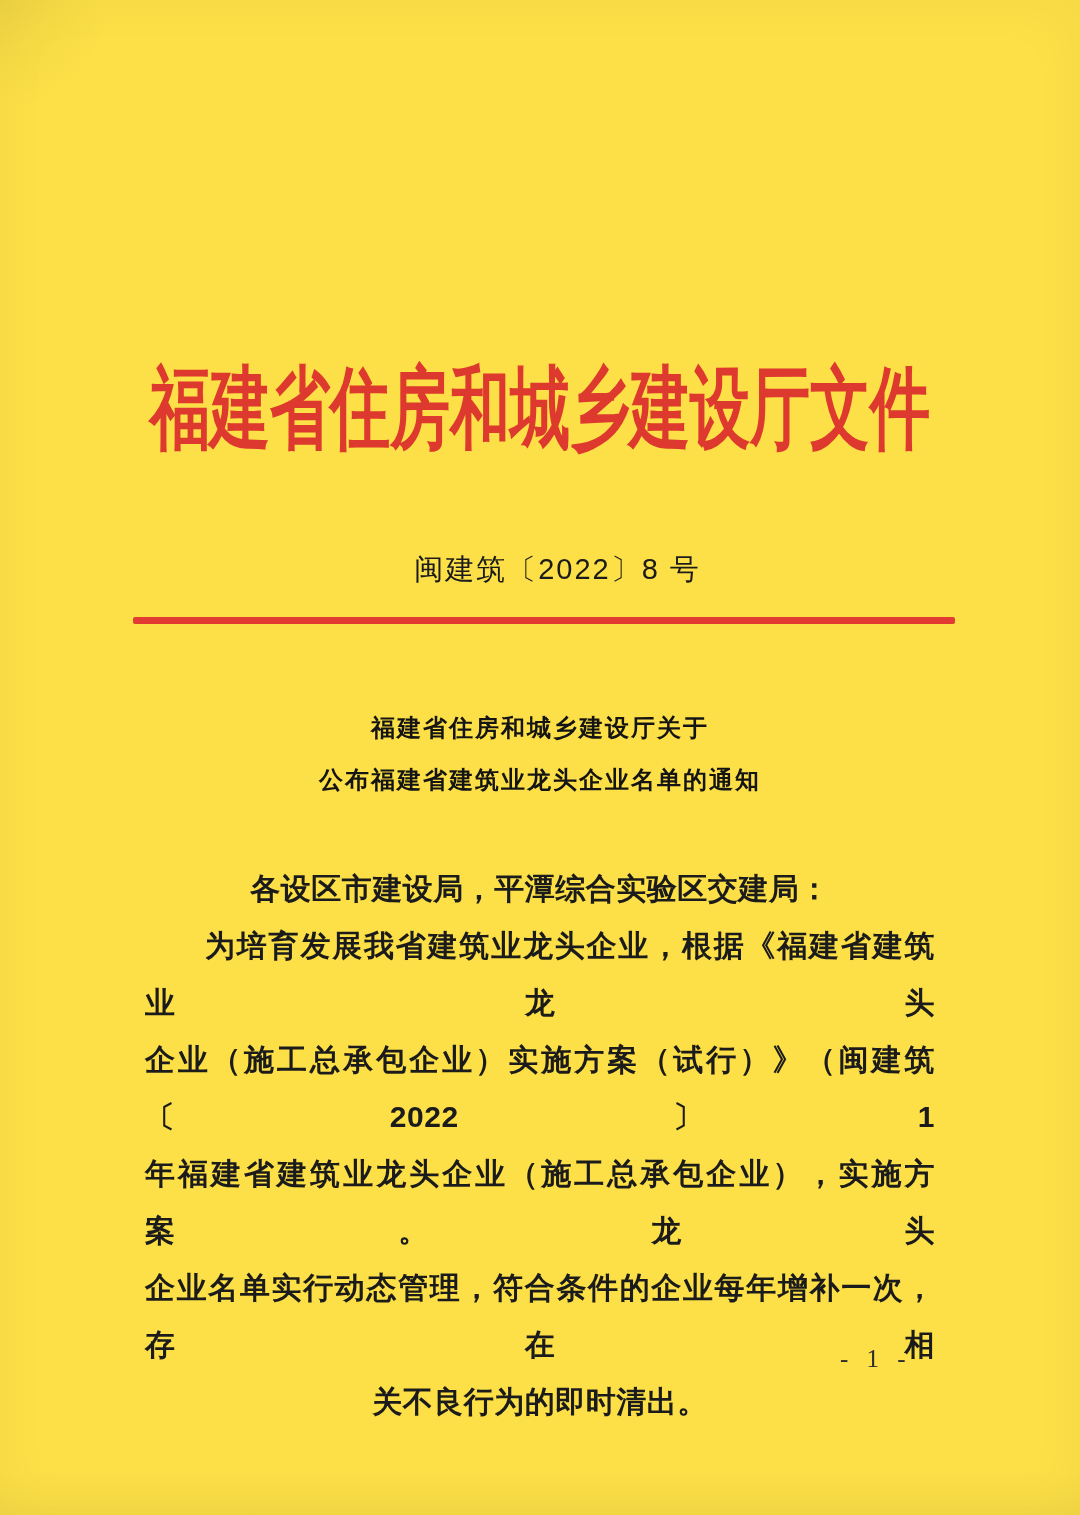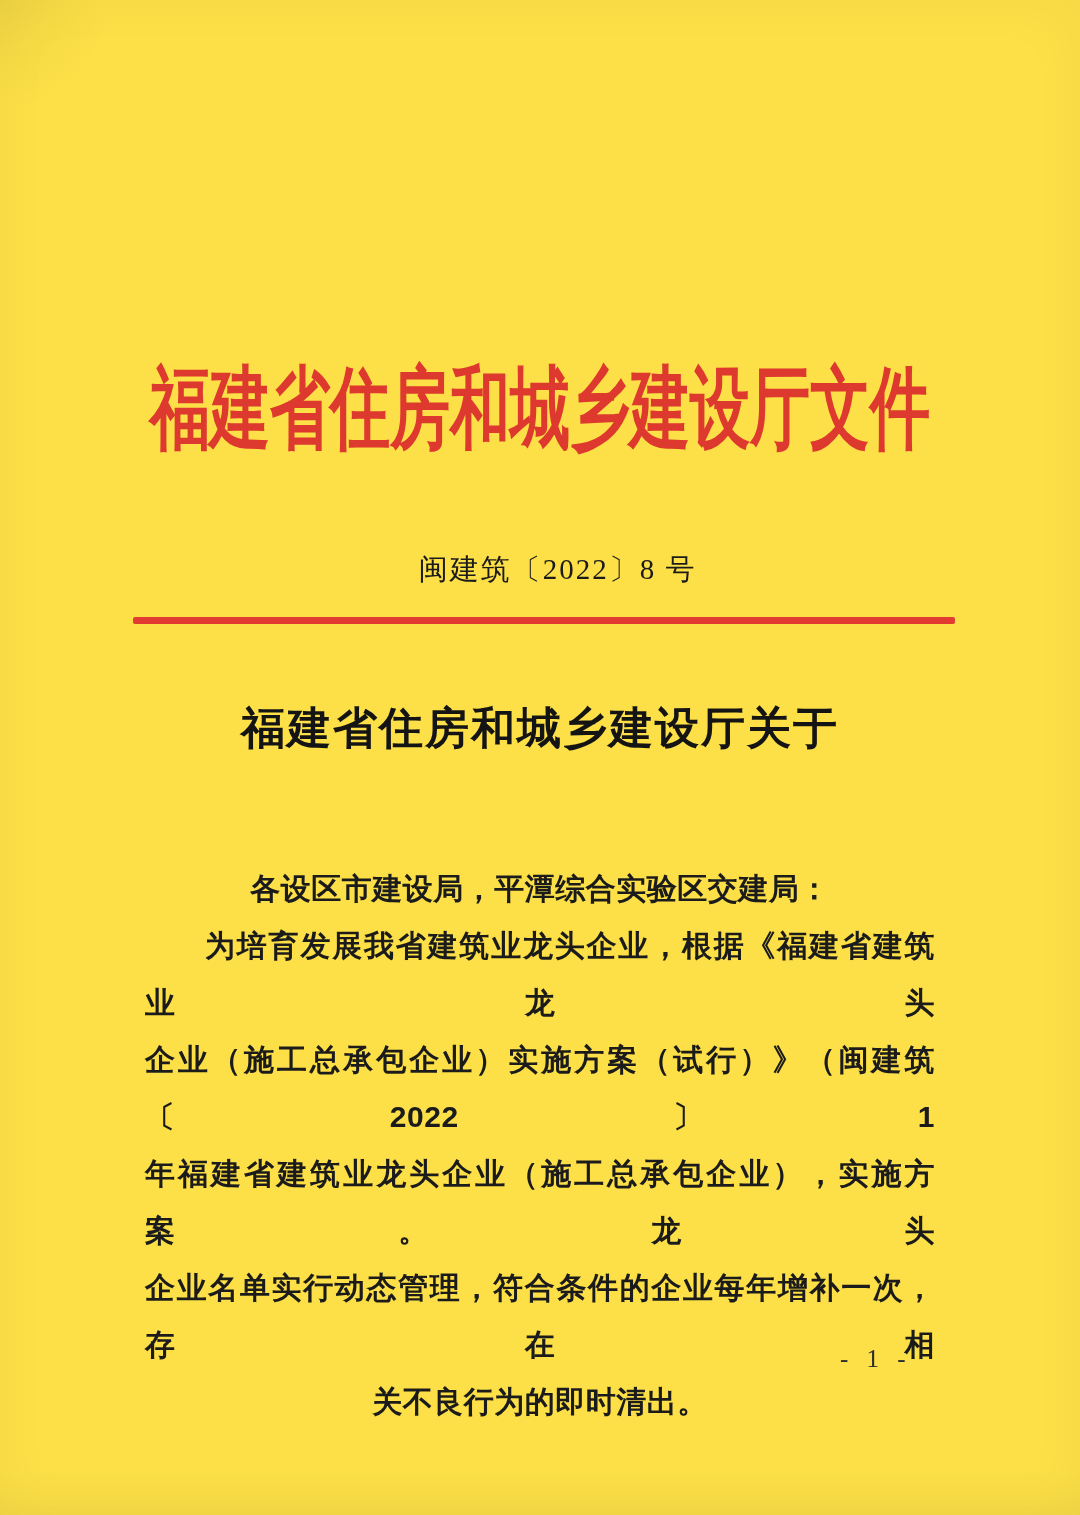--- a/index.html
+++ b/index.html
@@ -49,21 +49,21 @@
     transform-origin: center;
     line-height: 1;
   }
 
   .doc-number {
     position: absolute;
     top: 550px;
     left: 0;
     right: 0;
     text-align: center;
-    font-family: Liberation Serif, serif;
+    font-family: Liberation Sans, sans-serif;
     font-size: 29px;
     color: #1b1b1b;
     letter-spacing: 2px;
     margin-left: 35px;
   }
 
   .red-line {
     position: absolute;
     top: 617px;
     left: 133px;
@@ -72,21 +72,21 @@
     background: #e23b31;
     border-radius: 2px;
   }
 
   .notice-title {
     position: absolute;
     top: 702px;
     left: 0;
     right: 0;
     text-align: center;
-    font-size: 44px;
+    font-size: 24px;
     font-weight: 700;
     color: #141414;
     line-height: 52px;
     letter-spacing: 2px;
   }
 
   .content {
     position: absolute;
     top: 860px;
     left: 145px;
@@ -129,20 +129,21 @@
   <div class="agency-header">
     <div class="stretch">福建省住房和城乡建设厅文件</div>
   </div>
 
   <div class="doc-number">闽建筑〔2022〕8 号</div>
 
   <div class="red-line"></div>
 
   <div class="notice-title">
     <div>福建省住房和城乡建设厅关于</div>
+    <div>公布福建省建筑业龙头企业名单的通知</div>
   </div>
 
   <div class="content">
     <div class="line">各设区市建设局，平潭综合实验区交建局：</div>
     <div class="line fill indent">为培育发展我省建筑业龙头企业，根据《福建省建筑业龙头</div>
     <div class="line fill">企业（施工总承包企业）实施方案（试行）》（闽建筑〔2022〕1</div>
     <div class="line fill">年福建省建筑业龙头企业（施工总承包企业），实施方案。龙头</div>
     <div class="line fill">企业名单实行动态管理，符合条件的企业每年增补一次，存在相</div>
     <div class="line">关不良行为的即时清出。</div>
 

